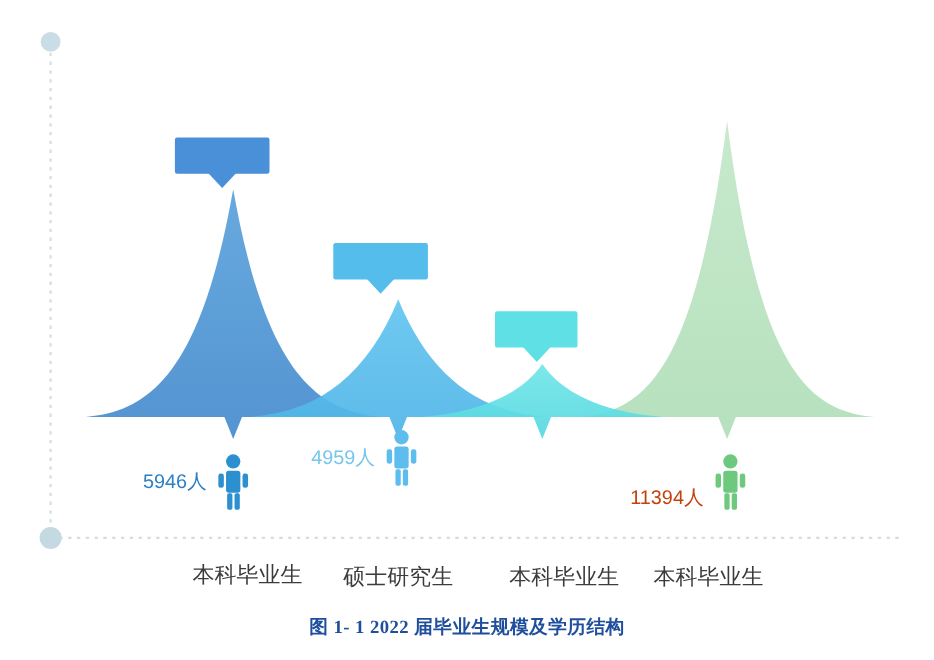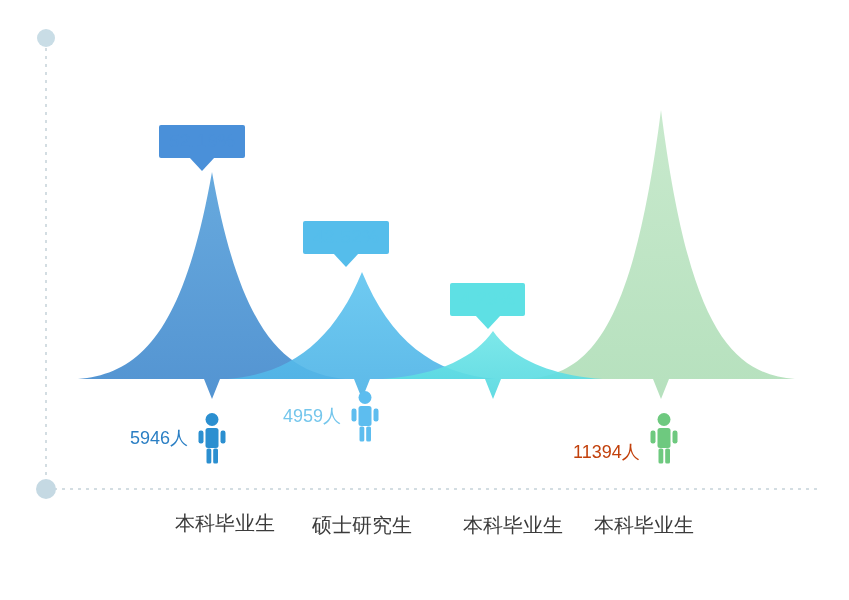--- a/index.html
+++ b/index.html
@@ -219,14 +219,15 @@
       <rect x="9.5" y="36.5" width="4.8" height="15" rx="1.6" fill="#6ec97f"></rect>
       <rect x="16.2" y="36.5" width="4.8" height="15" rx="1.6" fill="#6ec97f"></rect>
     </svg>
   </div>
 
   <div class="cat-label" style="left:135px; width:180px;font-family:Liberation Mono, monospace;">本科毕业生</div>
   <div class="cat-label" style="left:272px; width:180px;">硕士研究生</div>
   <div class="cat-label" style="left:423px; width:180px;">本科毕业生</div>
   <div class="cat-label" style="left:554px; width:180px;">本科毕业生</div>
 
+  <div id="figure-caption">图 1- 1  2022 届毕业生规模及学历结构</div>
 
 </div>
 
 </body></html>

